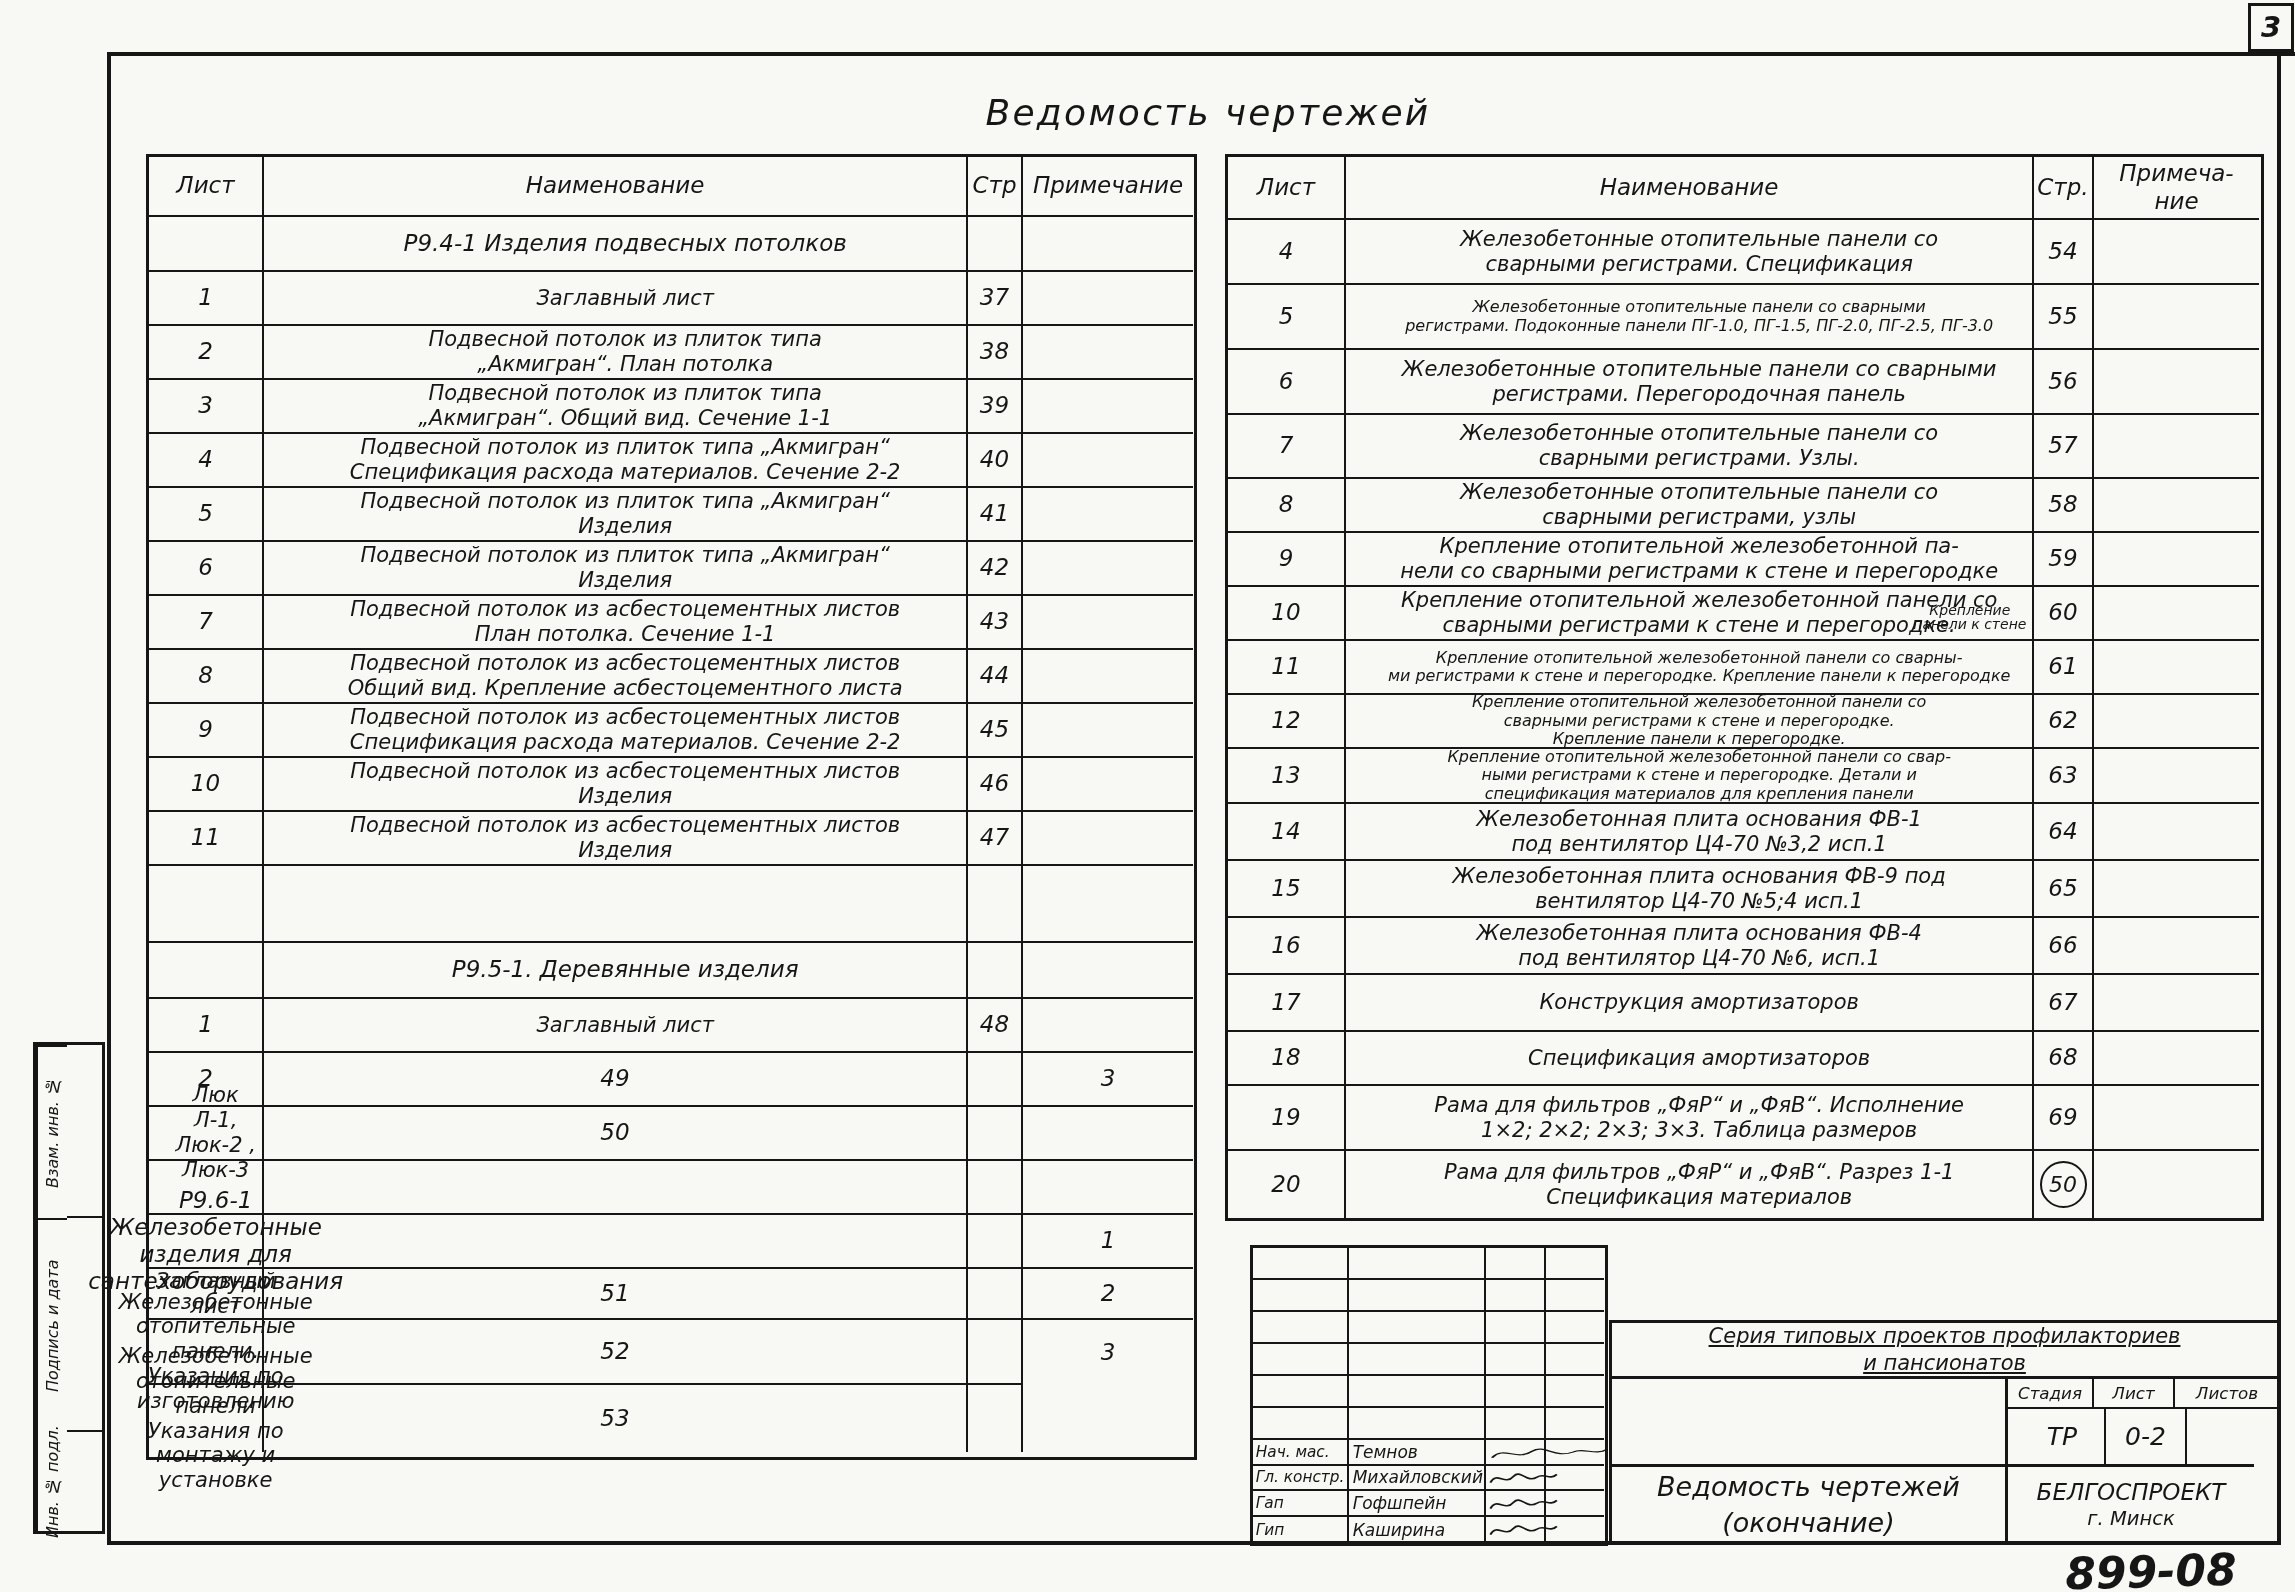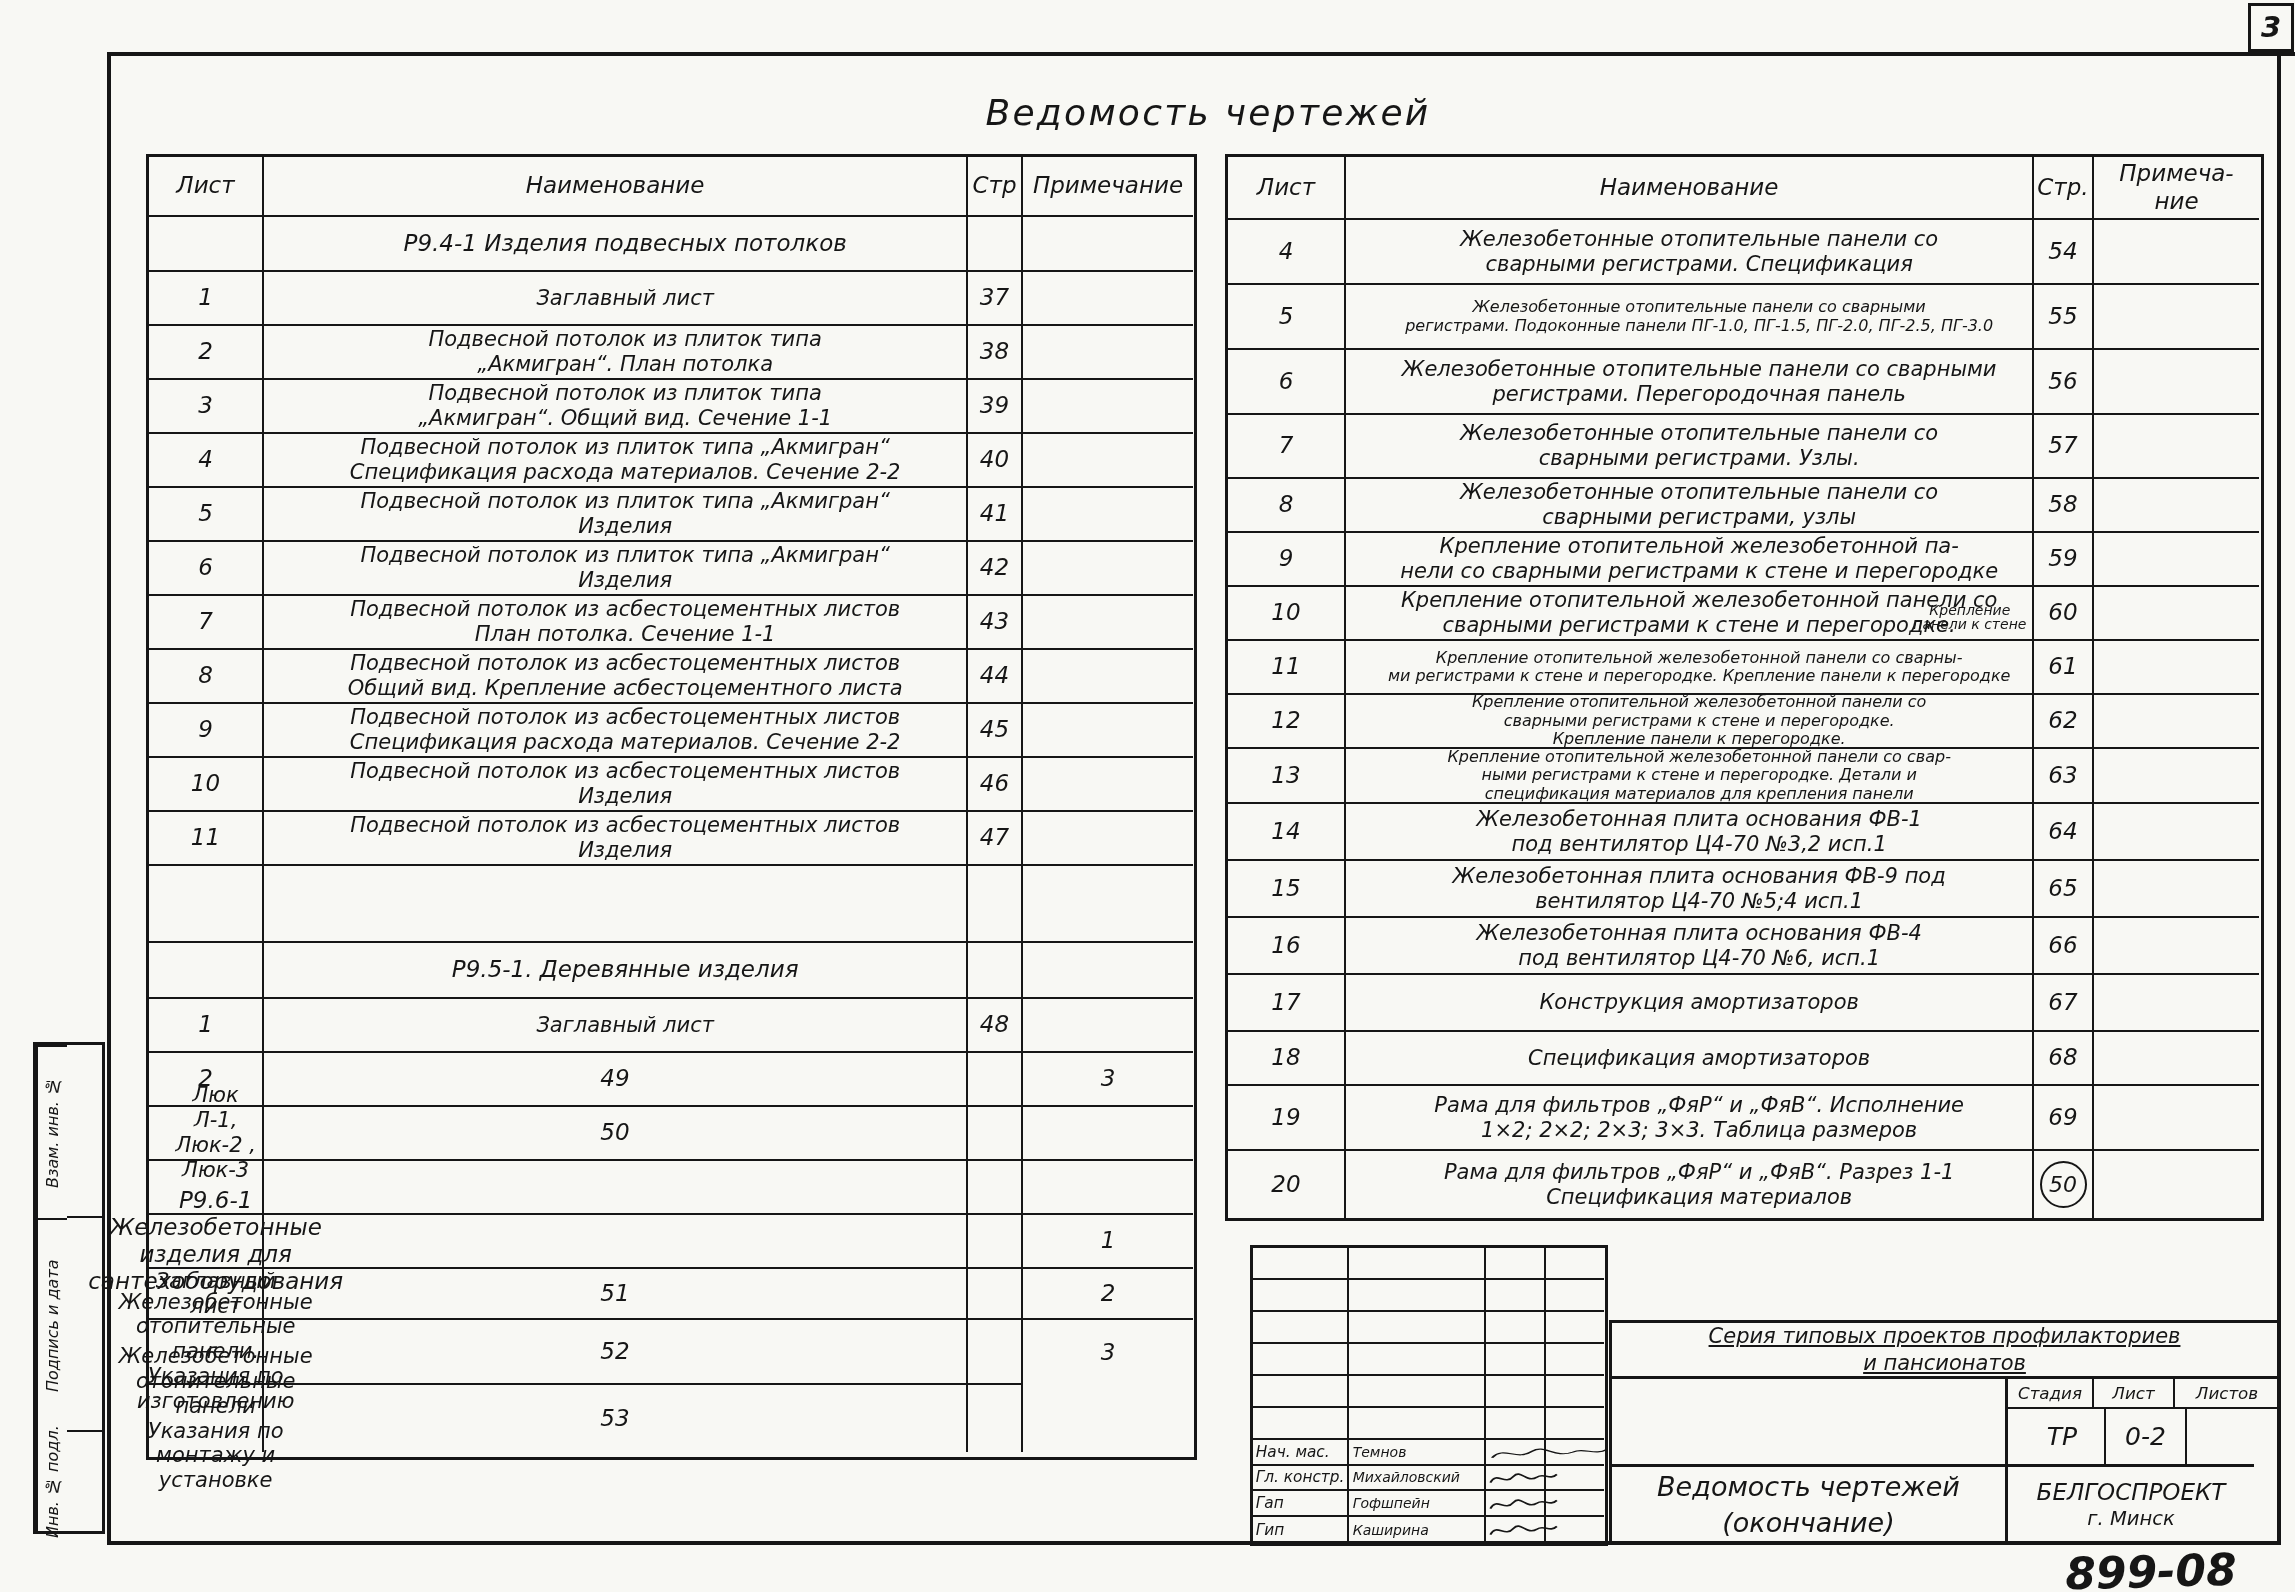--- a/index.html
+++ b/index.html
@@ -48,21 +48,21 @@
   
   #sig-grid{position:absolute;left:1250px;top:1245px;width:358px;height:301px;
     display:grid;grid-template-columns:96px 137px 60px 58px;
     grid-template-rows:32px 32px 32px 32px 32px 32px 25.6px 25.6px 25.6px 25.6px;
     border:3.3px solid #161616;box-sizing:border-box;}
   #sig-grid .gcell{border-right:2.8px solid #161616;border-bottom:2.8px solid #161616;
     box-sizing:border-box;display:flex;align-items:center;overflow:visible;position:relative;}
   #sig-grid .gcell.lastcol{border-right:none;}
   #sig-grid .gcell.lastrow{border-bottom:none;}
   #sig-grid .role{font-size:15.3px;padding-left:2.8px;}
-  #sig-grid .sname{font-size:14px;padding-left:3.7px;}
+  #sig-grid .sname{font-size:17px;padding-left:3.7px;}
   .sigsvg{position:absolute;left:1.9px;top:1.9px;overflow:visible;}
 
   .tb-series{position:absolute;left:1609px;top:1320px;width:668px;height:59px;
     border:3.3px solid #161616;border-right:none;box-sizing:border-box;
     display:flex;flex-direction:column;align-items:center;justify-content:center;font-size:21px;line-height:1.25;text-decoration:underline;}
   .tb-object{position:absolute;left:1609px;top:1379px;width:396px;height:85px;
     border-left:3.3px solid #161616;box-sizing:border-box;}
   .tb-stage-head{position:absolute;left:2005px;top:1379px;width:271px;height:30px;
     display:grid;grid-template-columns:86px 81px 104px;border-left:3.3px solid #161616;box-sizing:border-box;}
   .tb-stage-head .tcell{border-right:2.8px solid #161616;border-bottom:2.8px solid #161616;box-sizing:border-box;

